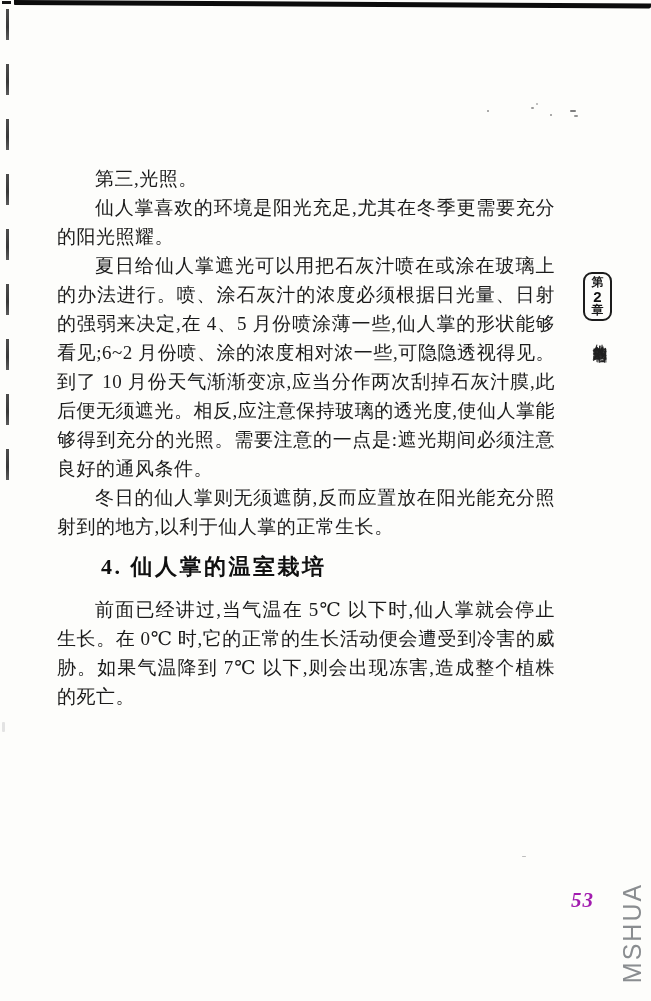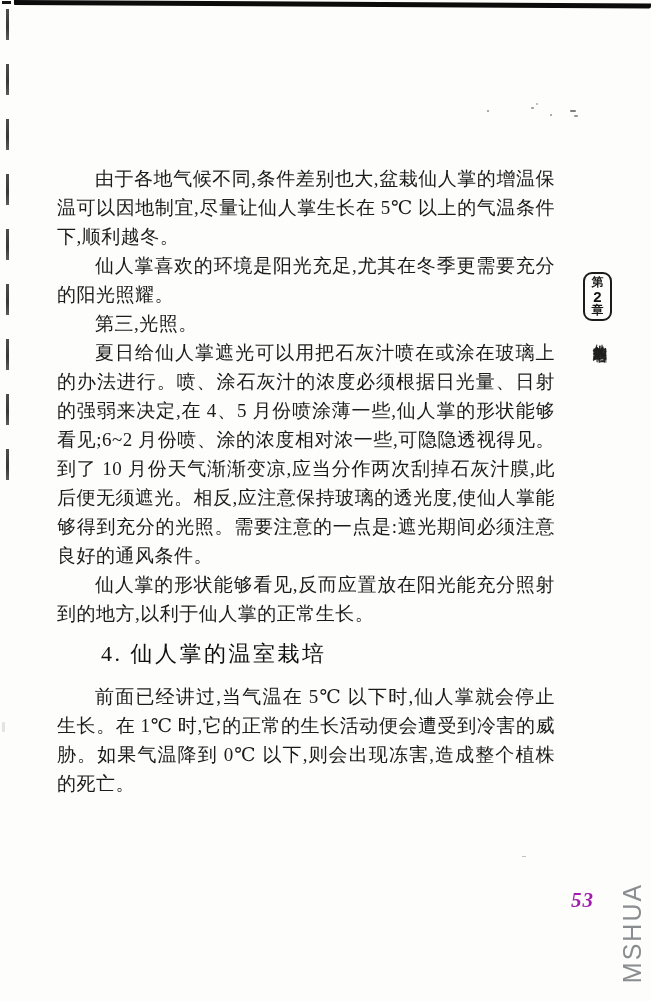--- a/index.html
+++ b/index.html
@@ -32,21 +32,21 @@
     position:absolute;left:57px;top:164px;width:498px;
     font-size:19px;line-height:29px;
     text-align:justify;text-justify:inter-character;
     letter-spacing:0.5px;
   }
   .content p{margin:0;text-indent:2em;}
   .section-heading{
     margin:11px 0 13px 0;
     padding-left:44px;
     font-size:22px;line-height:30px;
-    font-weight:normal;color:#101010;
+    font-weight:bold;color:#101010;
     letter-spacing:2.5px;
     text-align:left;
   }
   
   .chapter-tab{
     position:absolute;left:583px;top:272px;
     width:29px;height:49px;
     border:2px solid #1c1c1c;border-radius:9px;
     box-sizing:border-box;
     display:flex;flex-direction:column;align-items:center;justify-content:center;
@@ -90,27 +90,26 @@
   <div class="speck" style="left:487px;top:110px;width:2px;height:2px;background:#8f8f8f;"></div>
   <div class="speck" style="left:531px;top:107px;width:3px;height:2px;background:#9a9a9a;"></div>
   <div class="speck" style="left:536px;top:103px;width:2px;height:2px;background:#ababab;"></div>
   <div class="speck" style="left:550px;top:114px;width:2px;height:2px;background:#8f8f8f;"></div>
   <div class="speck" style="left:570px;top:110px;width:6px;height:2px;background:#7e7e7e;"></div>
   <div class="speck" style="left:574px;top:115px;width:4px;height:2px;background:#949494;"></div>
   <div class="speck" style="left:522px;top:856px;width:4px;height:1px;background:#bdbdbd;"></div>
   <div class="speck" style="left:2px;top:722px;width:3px;height:10px;background:#e3e3e3;"></div>
 
   <div class="content">
-    <p>由于各地气候不同,条件差别也大,盆栽仙人掌的增温保温可以因地制宜,尽量让仙人掌生长在 5℃ 以上的气温条件下,顺利越冬。</p>
+    <p>第三,光照。</p>
     <p>仙人掌喜欢的环境是阳光充足,尤其在冬季更需要充分的阳光照耀。</p>
-    <p>第三,光照。</p>
     <p>夏日给仙人掌遮光可以用把石灰汁喷在或涂在玻璃上的办法进行。喷、涂石灰汁的浓度必须根据日光量、日射的强弱来决定,在 4、5 月份喷涂薄一些,仙人掌的形状能够看见;6~2 月份喷、涂的浓度相对浓一些,可隐隐透视得见。到了 10 月份天气渐渐变凉,应当分作两次刮掉石灰汁膜,此后便无须遮光。相反,应注意保持玻璃的透光度,使仙人掌能够得到充分的光照。需要注意的一点是:遮光期间必须注意良好的通风条件。</p>
-    <p>仙人掌的形状能够看见,反而应置放在阳光能充分照射到的地方,以利于仙人掌的正常生长。</p>
+    <p>冬日的仙人掌则无须遮荫,反而应置放在阳光能充分照射到的地方,以利于仙人掌的正常生长。</p>
     <h2 class="section-heading">4. 仙人掌的温室栽培</h2>
-    <p>前面已经讲过,当气温在 5℃ 以下时,仙人掌就会停止生长。在 1℃ 时,它的正常的生长活动便会遭受到冷害的威胁。如果气温降到 0℃ 以下,则会出现冻害,造成整个植株的死亡。</p>
+    <p>前面已经讲过,当气温在 5℃ 以下时,仙人掌就会停止生长。在 0℃ 时,它的正常的生长活动便会遭受到冷害的威胁。如果气温降到 7℃ 以下,则会出现冻害,造成整个植株的死亡。</p>
   </div>
 
   <div class="chapter-tab">
     <span class="zi">第</span>
     <span class="num">2</span>
     <span class="zi">章</span>
   </div>
   <div class="chapter-title">仙人掌的栽培与管理</div>
 
   <div class="pagenum">53</div>

